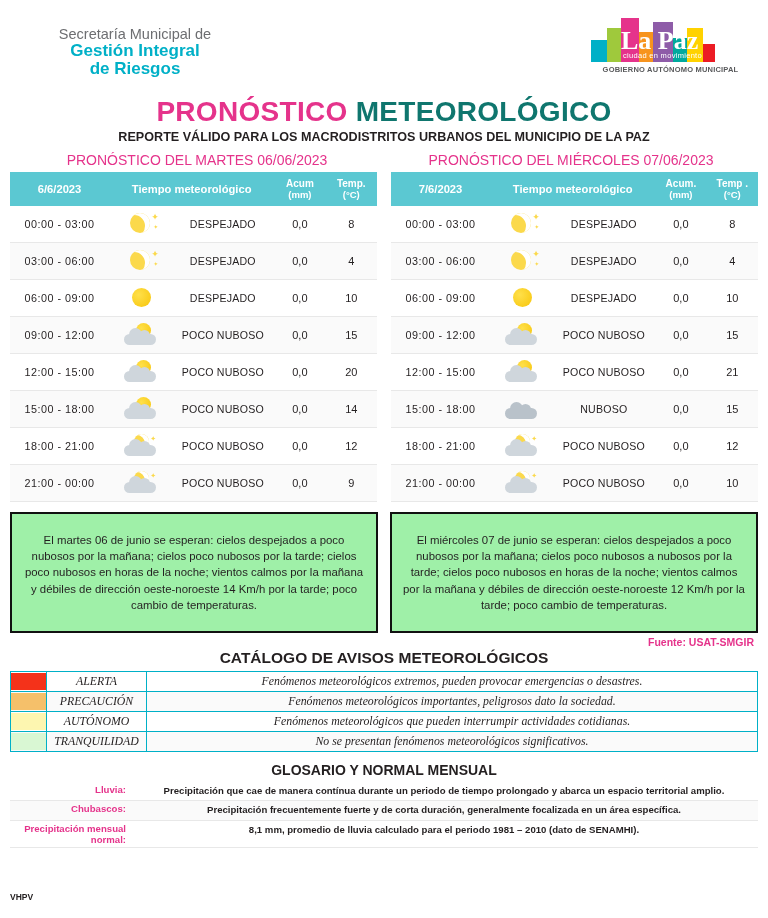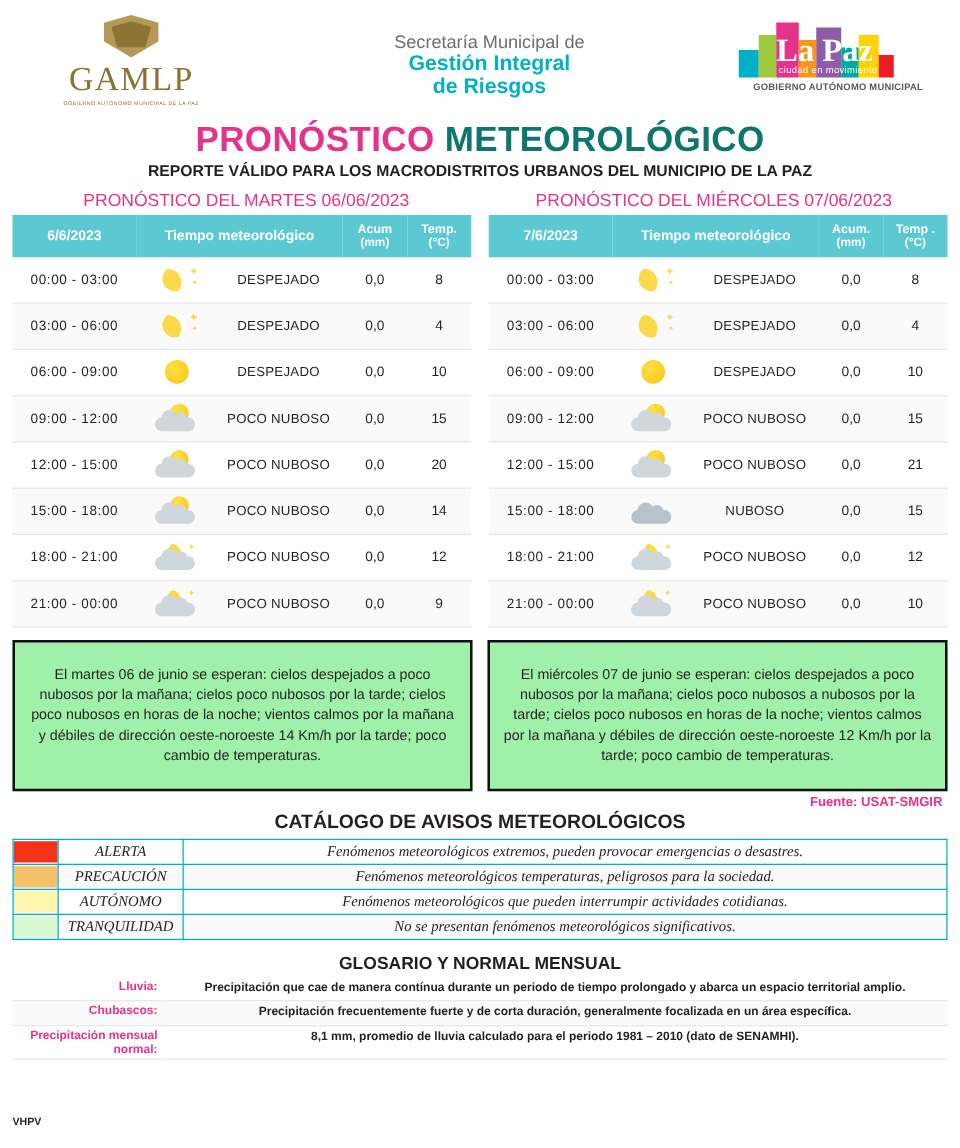--- a/index.html
+++ b/index.html
@@ -103,25 +103,20 @@
   .glos td.def { font-size:9.6px; font-weight:bold; color:#231f20; line-height:1.5; }
   .vhpv { position:absolute; left:10px; bottom:16px; font-size:8.5px; font-weight:bold; color:#231f20; }
 </style>
 </head>
 <body>
 
 <div class="sheet">
 
   <div class="header">
 
-    <div class="gamlp">
-      <div class="crest"></div>
-      <div class="gname">GAMLP</div>
-      <div class="gsub">GOBIERNO AUTÓNOMO MUNICIPAL DE LA PAZ</div>
-    </div>
 
     <div class="sec">
       <div class="l1">Secretaría Municipal de</div>
       <div class="l2">Gestión Integral</div>
       <div class="l3">de Riesgos</div>
     </div>
 
     <div class="lapaz">
       <div class="blocks">
         <i style="left:8px;  width:16px; height:22px; background:#00b0c7;"></i>
@@ -327,21 +322,21 @@
             <div style="background:#f4321a;height:17px;"></div>
           </td>
           <td class="lbl">ALERTA</td>
           <td class="dsc">Fenómenos meteorológicos extremos, pueden provocar emergencias o desastres.</td>
         </tr>
         <tr>
           <td class="sw">
             <div style="background:#f5c06a;height:17px;"></div>
           </td>
           <td class="lbl">PRECAUCIÓN</td>
-          <td class="dsc">Fenómenos meteorológicos temperaturas, peligrosos para la sociedad.</td>
+          <td class="dsc">Fenómenos meteorológicos importantes, peligrosos dato la sociedad.</td>
         </tr>
         <tr>
           <td class="sw">
             <div style="background:#fdf6b0;height:17px;"></div>
           </td>
           <td class="lbl">AUTÓNOMO</td>
           <td class="dsc">Fenómenos meteorológicos que pueden interrumpir actividades cotidianas.</td>
         </tr>
         <tr>
           <td class="sw">

